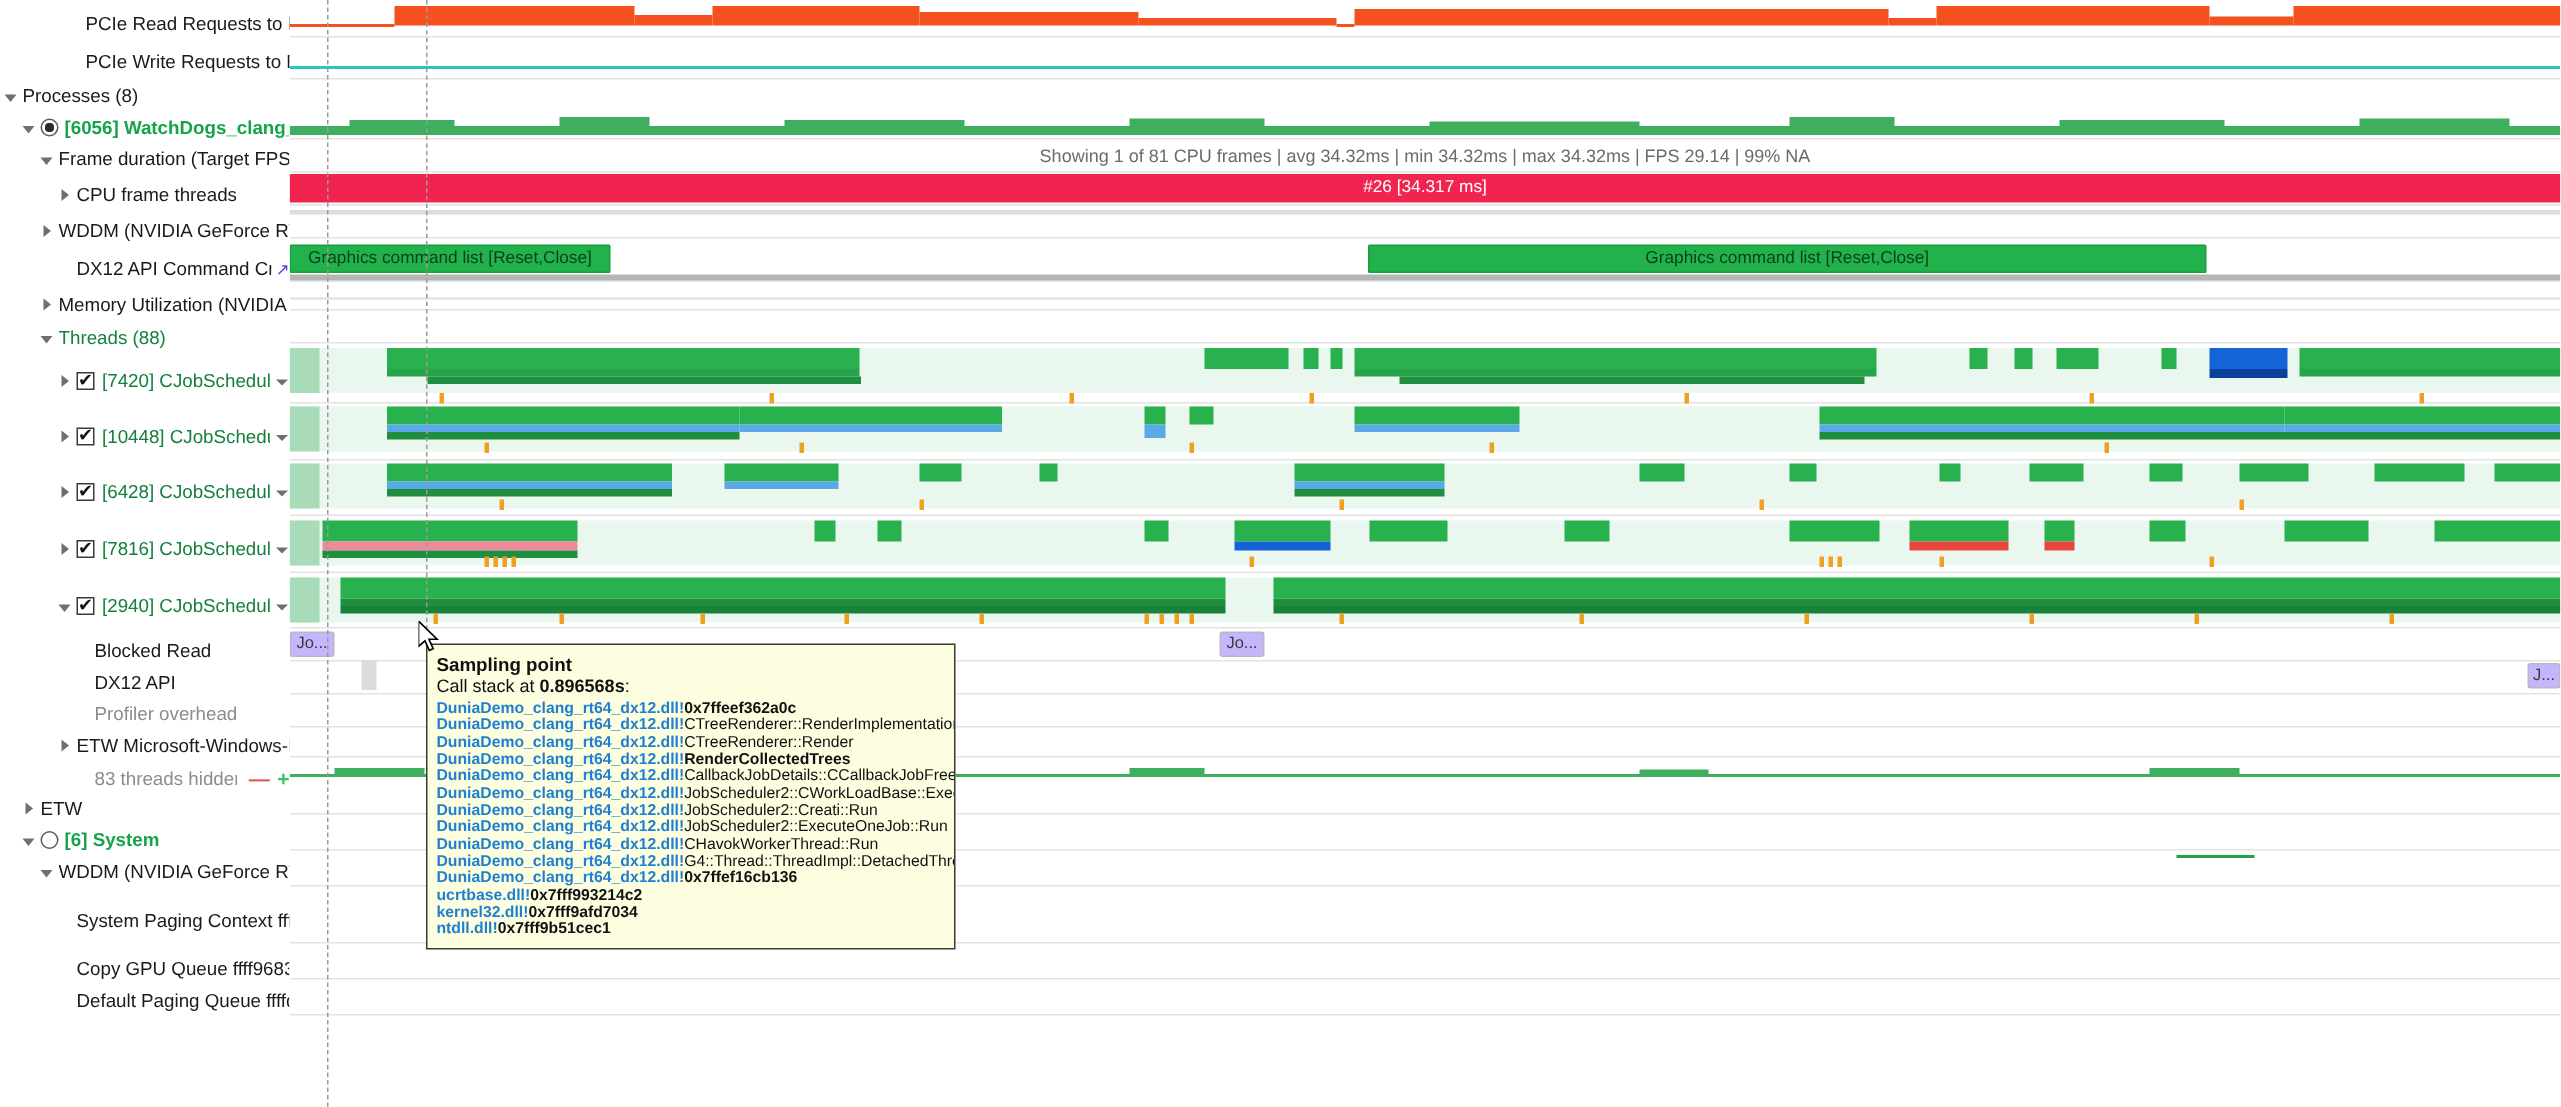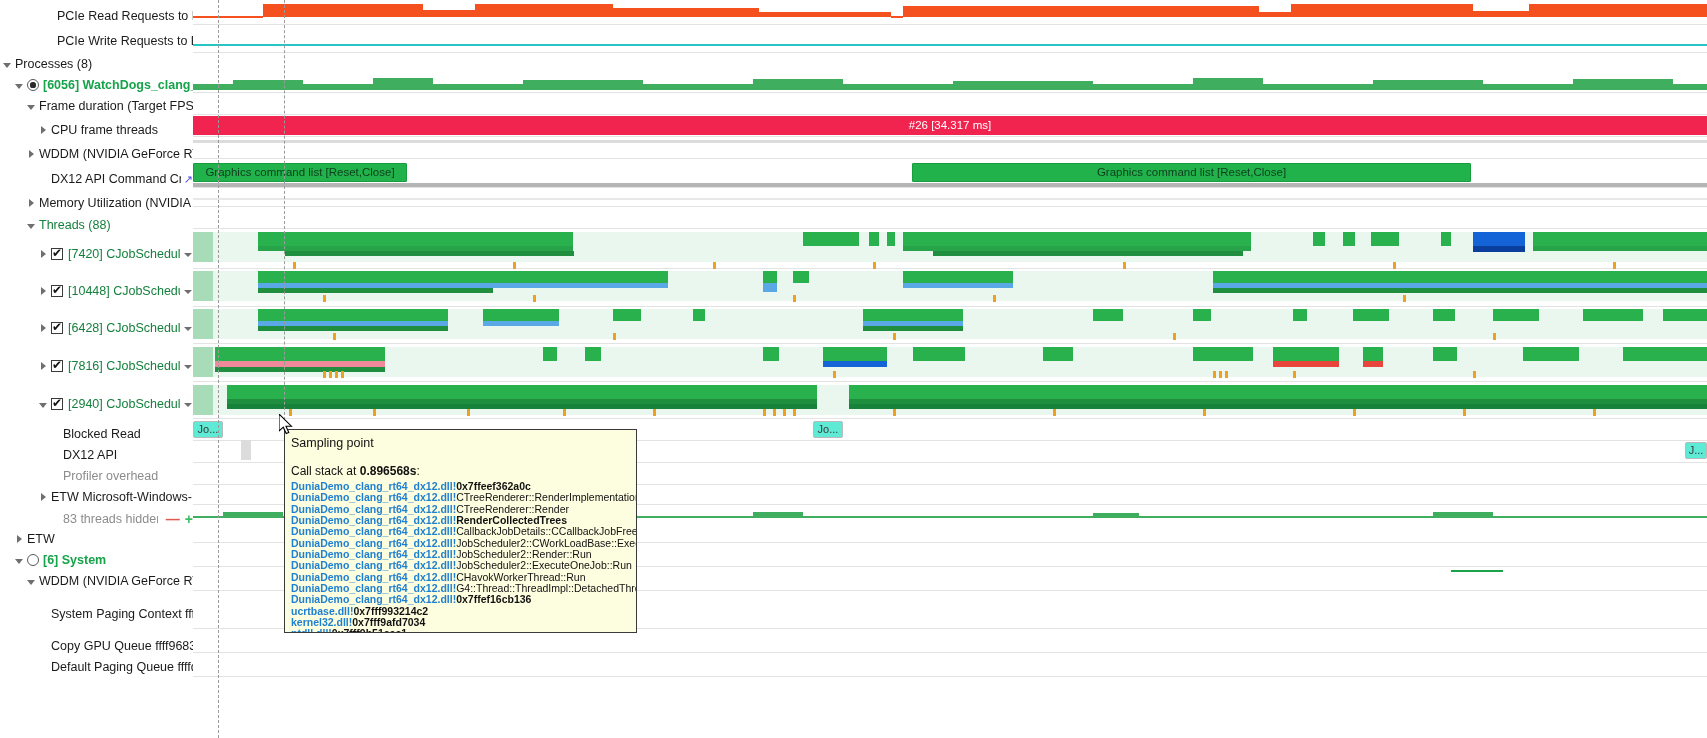--- a/index.html
+++ b/index.html
@@ -85,33 +85,33 @@
     position:absolute; height:19px; background:#f1244f; color:#fff;
     font-size:11.5px; text-align:center; line-height:19px; white-space:nowrap;
   }
   .cmdbar {
     position:absolute; height:19px; background:#22b24c;
     border:1px solid #179c3e; color:#0d3f1c; font-size:11.5px;
     line-height:17px; text-align:center; white-space:nowrap; overflow:hidden;
     border-radius:1px;
   }
   .jobchip {
-    position:absolute; height:17px; background:#5eead4; border:1px solid #b9b9b9;
+    position:absolute; height:17px; background:#c4b5fd; border:1px solid #b9b9b9;
     font-size:11px; color:#3a3a3a; line-height:15px; text-align:center;
     border-radius:2px; overflow:hidden;
   }
   .grayband { position:absolute; background:#b5b5b5; }
 
   
   #tooltip {
     position:absolute; left:284px; top:429px; width:353px; height:204px;
     background:#fdfddf; border:1px solid #3a3a3a; z-index:40;
     padding:6px 7px 5px 6px; overflow:hidden;
   }
-  #tooltip .tt-title { font-weight:normal; font-size:12.5px; color:#111; margin-bottom:14px; }
+  #tooltip .tt-title { font-weight:bold; font-size:12.5px; color:#111; }
   #tooltip .tt-sub { font-size:12px; color:#111; margin-bottom:3px; }
   #tooltip .tt-sub b { font-weight:bold; }
   .frame-line { font-size:10.5px; line-height:11.35px; white-space:nowrap; color:#1f7fd0; }
   .frame-line .mod { color:#1f7fd0; font-weight:bold; }
   .frame-line .sym { color:#111; font-weight:normal; }
   .frame-line .sym.b { font-weight:bold; }
 
   .cursor { position:absolute; z-index:45; }
 </style>
 </head>
@@ -170,20 +170,21 @@
       <div class="bar" style="left:40px;top:80px;width:70px;height:10px;background:#3fae5e;"></div>
       <div class="bar" style="left:180px;top:78px;width:60px;height:12px;background:#3fae5e;"></div>
       <div class="bar" style="left:330px;top:80px;width:120px;height:10px;background:#3fae5e;"></div>
       <div class="bar" style="left:560px;top:79px;width:90px;height:11px;background:#3fae5e;"></div>
       <div class="bar" style="left:760px;top:81px;width:140px;height:9px;background:#3fae5e;"></div>
       <div class="bar" style="left:1000px;top:78px;width:70px;height:12px;background:#3fae5e;"></div>
       <div class="bar" style="left:1180px;top:80px;width:110px;height:10px;background:#3fae5e;"></div>
       <div class="bar" style="left:1380px;top:79px;width:100px;height:11px;background:#3fae5e;"></div>
     </div>
 
+    <div class="flabel" style="top:97px;">Showing 1 of 81 CPU frames | avg 34.32ms | min 34.32ms | max 34.32ms | FPS 29.14 | 99% NA</div>
 
     <div class="framebar" style="left:0;top:116px;width:1514px;">#26 [34.317 ms]</div>
 
     <div class="bar" style="left:0;top:140px;width:1514px;height:3px;background:#dcdcdc;"></div>
 
     <div class="cmdbar" style="left:0px;top:163px;width:214px;">Graphics command list [Reset,Close]</div>
     <div class="cmdbar" style="left:719px;top:163px;width:559px;">Graphics command list [Reset,Close]</div>
     <div class="grayband" style="left:0;top:183px;width:1514px;height:4px;"></div>
 
     <div class="bar" style="left:0;top:198px;width:1514px;height:2px;background:#e8e8e8;"></div>
@@ -476,21 +477,21 @@
     <div class="tt-sub">
       <span>Call stack at </span><b>0.896568s</b><span>:</span>
     </div>
     <div id="tt-frames">
         <div class="frame-line"><span class="mod">DuniaDemo_clang_rt64_dx12.dll!</span><span class="sym b">0x7ffeef362a0c</span></div>
         <div class="frame-line"><span class="mod">DuniaDemo_clang_rt64_dx12.dll!</span><span class="sym">CTreeRenderer::RenderImplementation</span></div>
         <div class="frame-line"><span class="mod">DuniaDemo_clang_rt64_dx12.dll!</span><span class="sym">CTreeRenderer::Render</span></div>
         <div class="frame-line"><span class="mod">DuniaDemo_clang_rt64_dx12.dll!</span><span class="sym b">RenderCollectedTrees</span></div>
         <div class="frame-line"><span class="mod">DuniaDemo_clang_rt64_dx12.dll!</span><span class="sym">CallbackJobDetails::CCallbackJobFree5&lt;...&gt;::Execute</span></div>
         <div class="frame-line"><span class="mod">DuniaDemo_clang_rt64_dx12.dll!</span><span class="sym">JobScheduler2::CWorkLoadBase::ExecuteOneJob</span></div>
-        <div class="frame-line"><span class="mod">DuniaDemo_clang_rt64_dx12.dll!</span><span class="sym">JobScheduler2::Render::Run</span></div>
+        <div class="frame-line"><span class="mod">DuniaDemo_clang_rt64_dx12.dll!</span><span class="sym">JobScheduler2::Creati::Run</span></div>
         <div class="frame-line"><span class="mod">DuniaDemo_clang_rt64_dx12.dll!</span><span class="sym">JobScheduler2::ExecuteOneJob::Run</span></div>
         <div class="frame-line"><span class="mod">DuniaDemo_clang_rt64_dx12.dll!</span><span class="sym">CHavokWorkerThread::Run</span></div>
         <div class="frame-line"><span class="mod">DuniaDemo_clang_rt64_dx12.dll!</span><span class="sym">G4::Thread::ThreadImpl::DetachedThreadEntryPoint</span></div>
         <div class="frame-line"><span class="mod">DuniaDemo_clang_rt64_dx12.dll!</span><span class="sym b">0x7ffef16cb136</span></div>
         <div class="frame-line"><span class="mod">ucrtbase.dll!</span><span class="sym b">0x7fff993214c2</span></div>
         <div class="frame-line"><span class="mod">kernel32.dll!</span><span class="sym b">0x7fff9afd7034</span></div>
         <div class="frame-line"><span class="mod">ntdll.dll!</span><span class="sym b">0x7fff9b51cec1</span></div>
       </div>
   </div>
 

